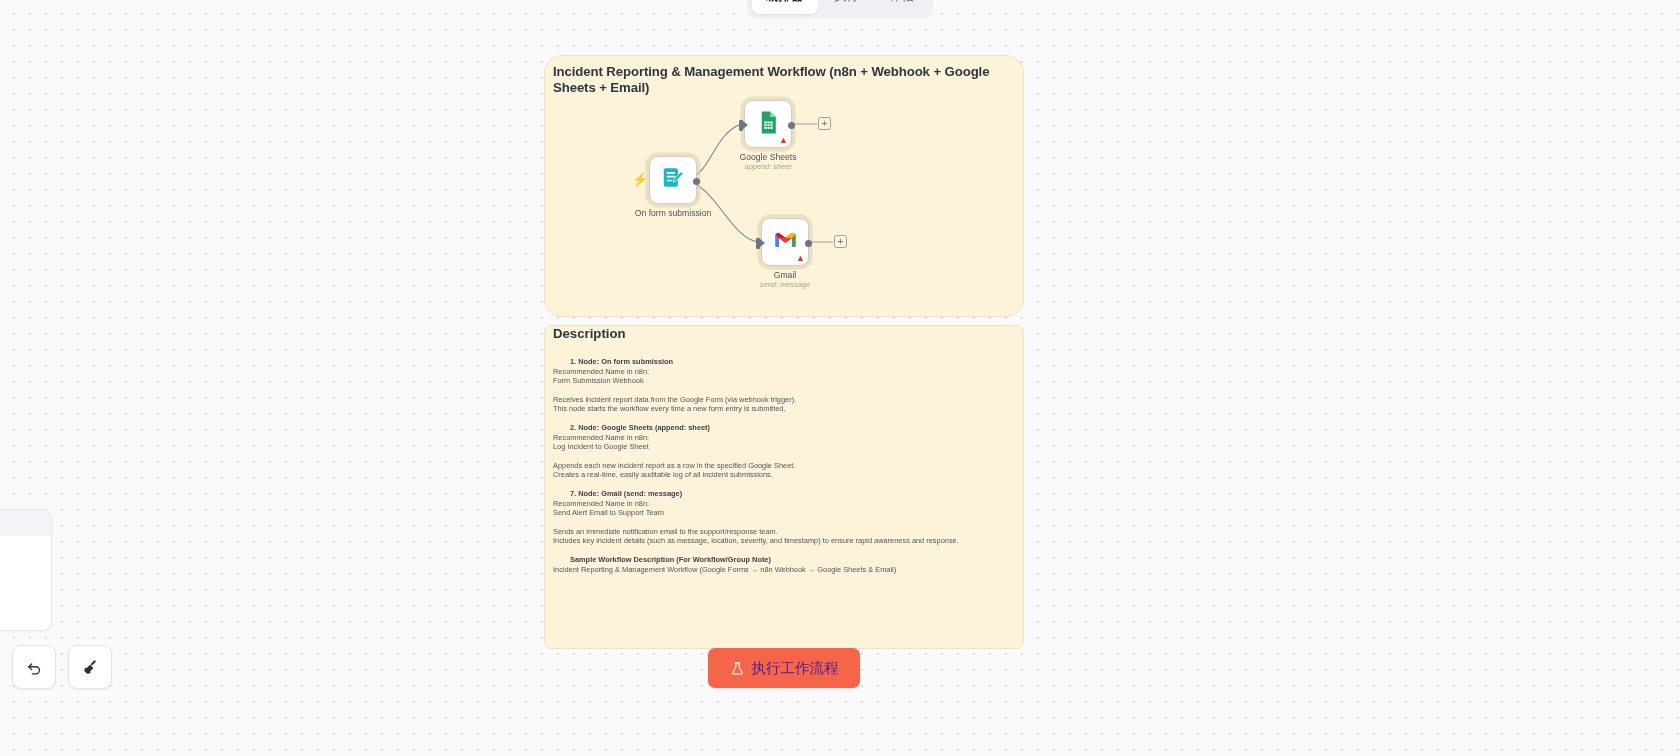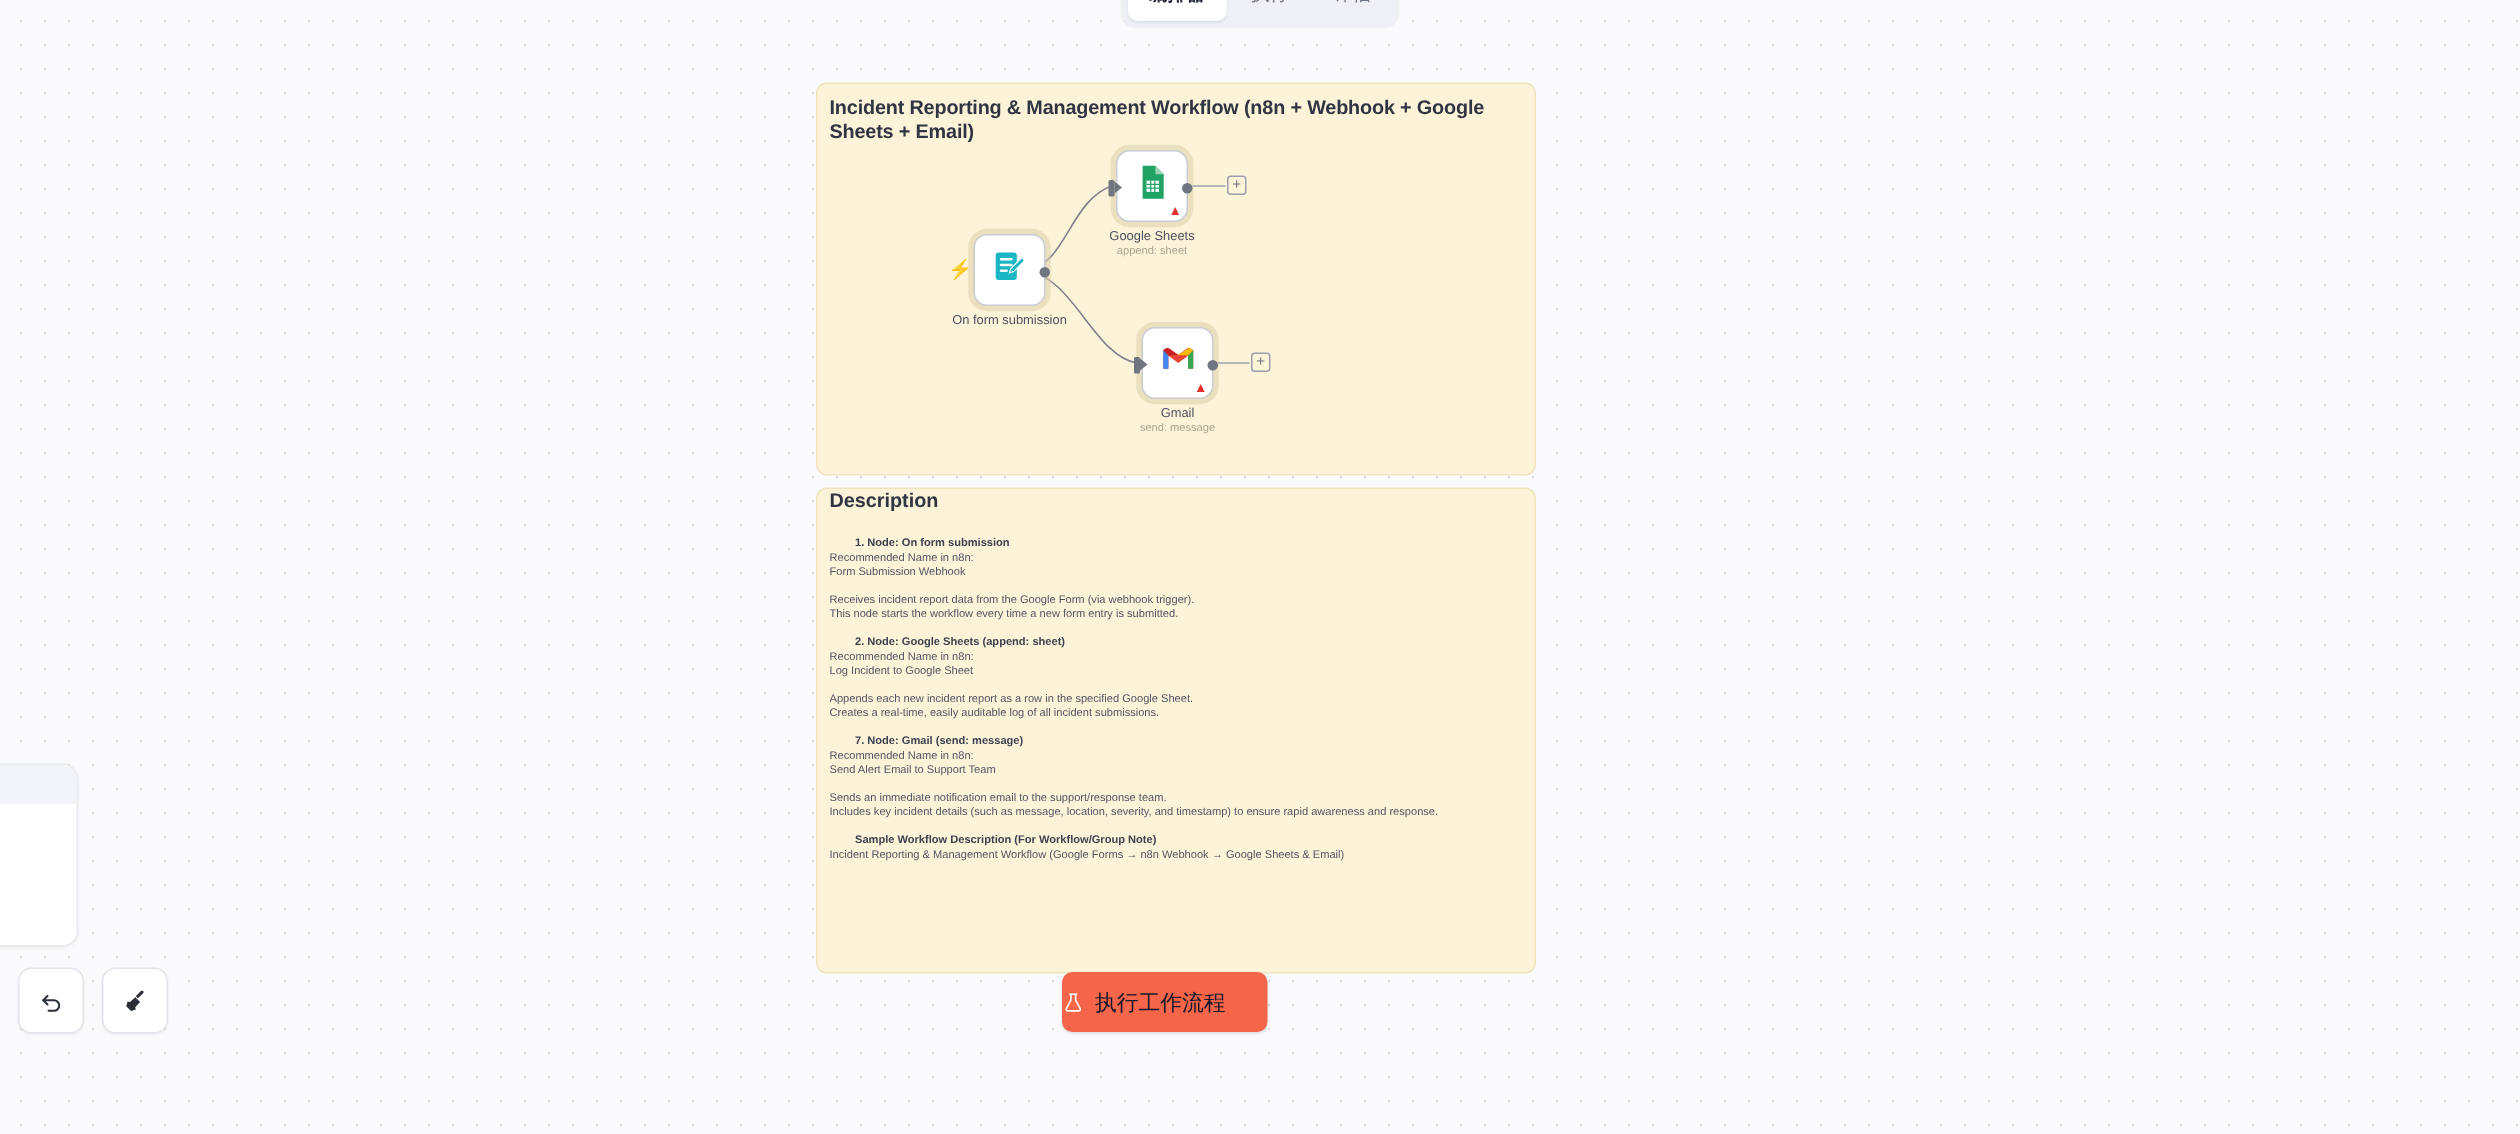--- a/index.html
+++ b/index.html
@@ -82,21 +82,21 @@
   }
   .fab svg { display: block; }
 
   
   .wf-card {
     position: absolute;
     left: 544px; top: 55px;
     width: 480px; height: 262px;
     background: #fdf3d8;
     border: 1px solid #f0e3bd;
-    border-radius: 7px;
+    border-radius: 18px;
     overflow: hidden;
   }
   .wf-title {
     position: absolute;
     left: 8px; top: 8px;
     width: 462px;
     font-size: 13.2px;
     font-weight: bold;
     line-height: 16px;
     color: #2f3542;
@@ -130,20 +130,21 @@
     transform: translateX(-50%);
     font-weight: 500;
   }
   .node-sub {
     position: absolute;
     text-align: center;
     font-size: 7.4px;
     color: #a9a391;
     white-space: nowrap;
     transform: translateX(-50%);
+    font-style: italic;
   }
   .warn {
     position: absolute;
     right: 3px; bottom: 2px;
     font-size: 9px;
     color: #e4322a;
     line-height: 1;
   }
   .port-out {
     position: absolute;
@@ -214,28 +215,28 @@
     font-size: 7.4px;
     color: #4f5563;
     line-height: 9.6px;
   }
   .d-gap { height: 9px; }
 
   
   .run-btn {
     position: absolute;
     left: 708px; top: 648px;
-    width: 137px; height: 40px;
+    width: 152px; height: 40px;
     background: #f4654a;
     border: none;
     border-radius: 7px;
-    color: #0f172a;
+    color: #4c1d95;
     font-size: 14.5px;
     font-family: "Liberation Sans", sans-serif;
-    display: flex; align-items: center; justify-content: flex-start;
+    display: flex; align-items: center; justify-content: center;
     gap: 7px;
     cursor: pointer;
     box-shadow: 0 1px 2px rgba(16,24,40,0.10);
   }
   .run-btn svg { display:block; }
 </style>
 </head>
 <body>
 
 <div id="root">

